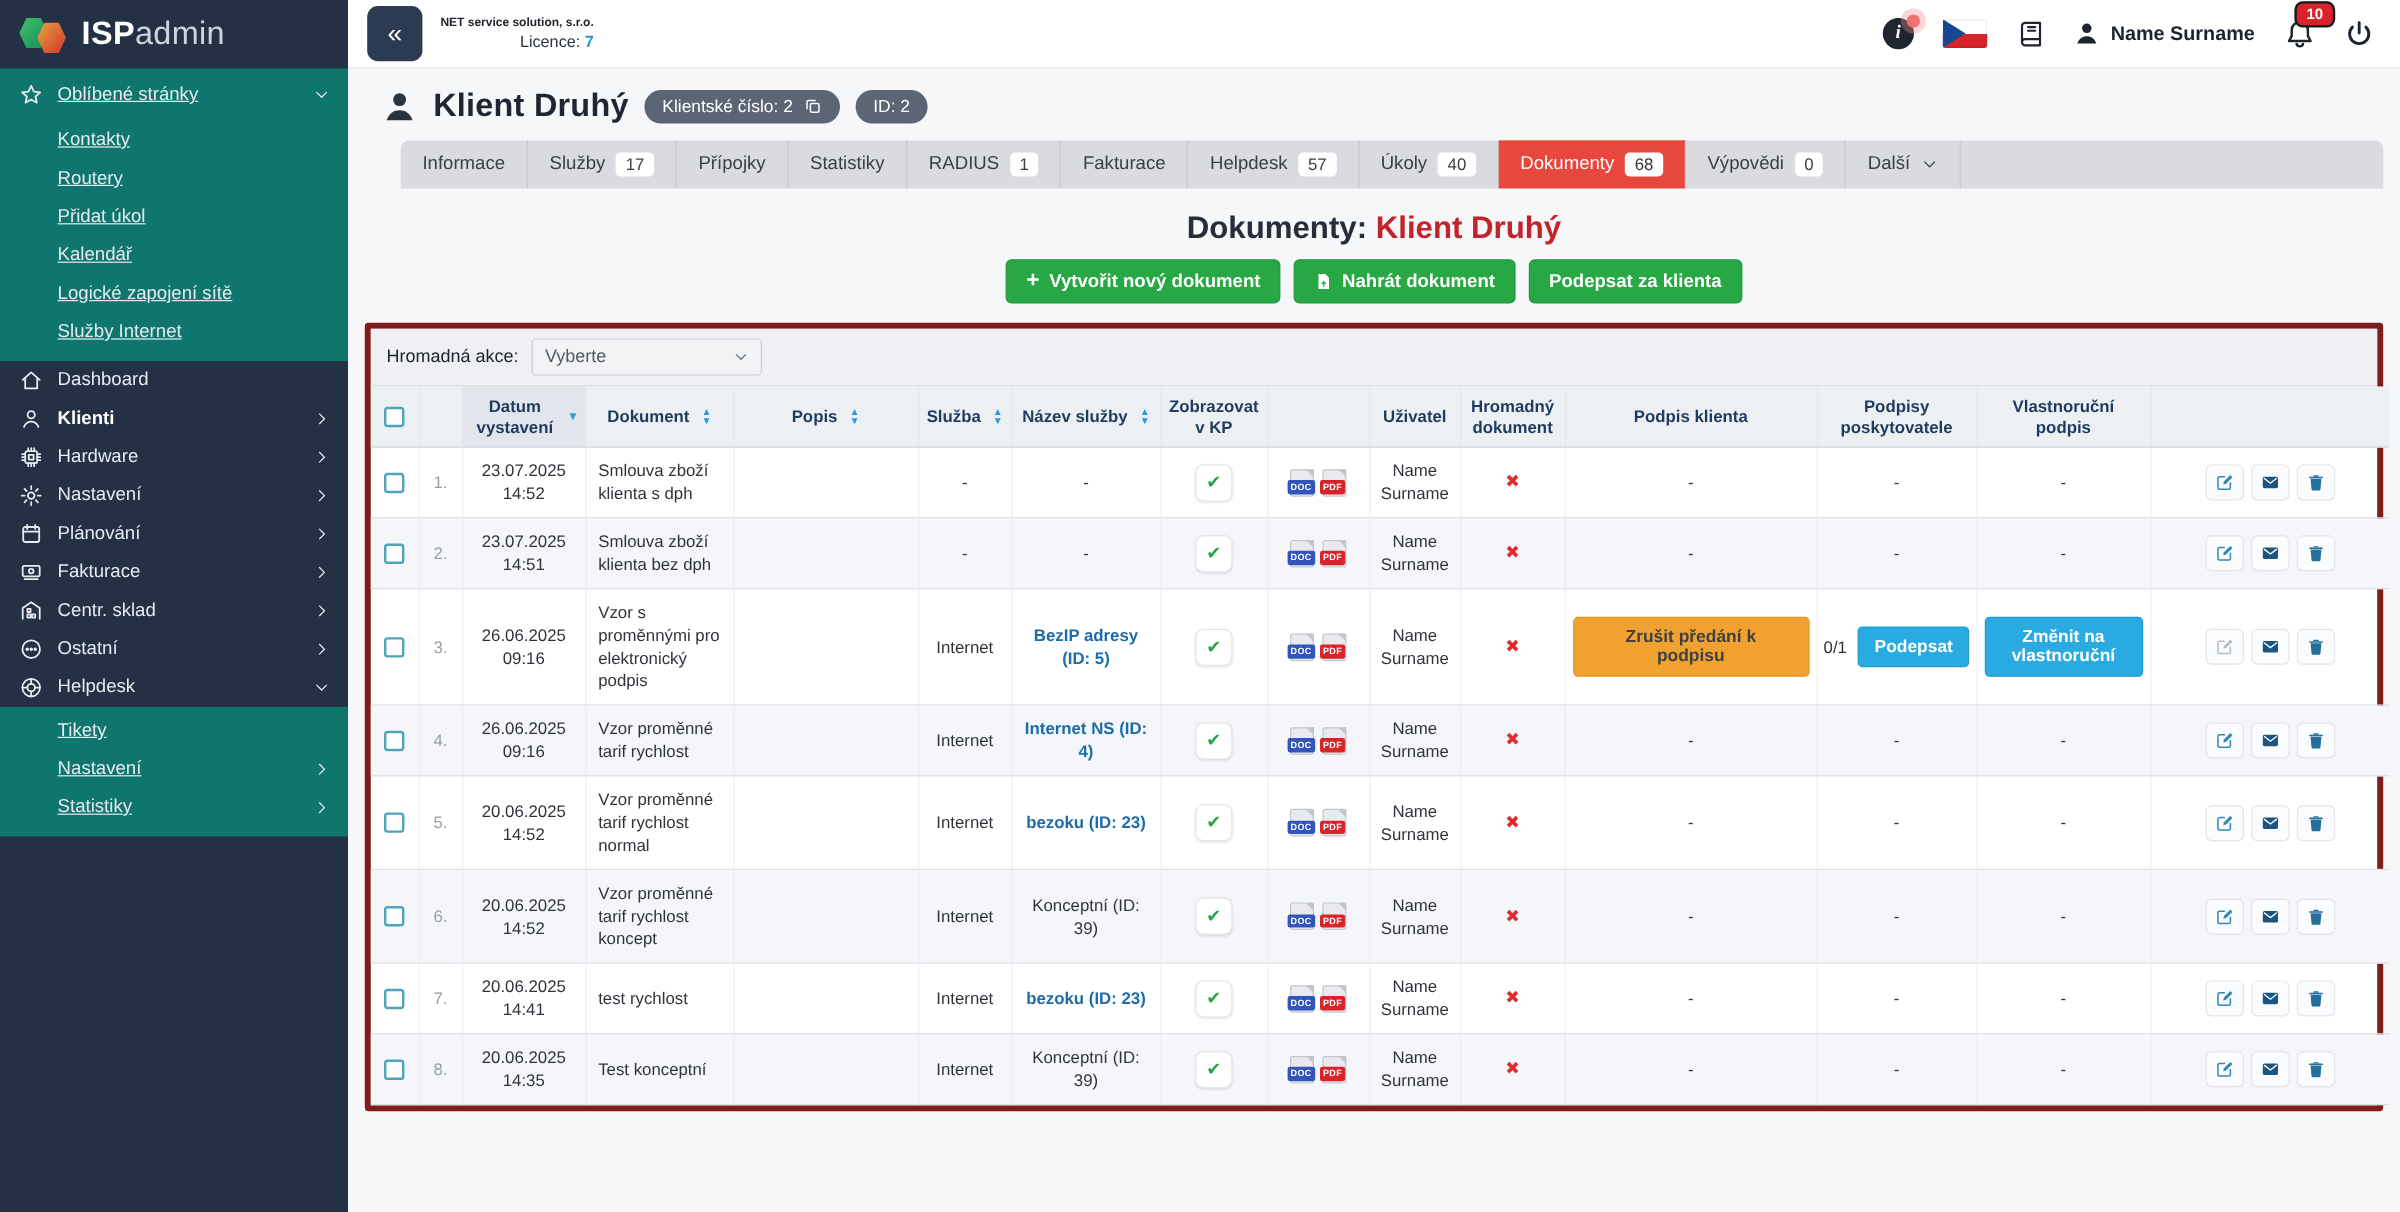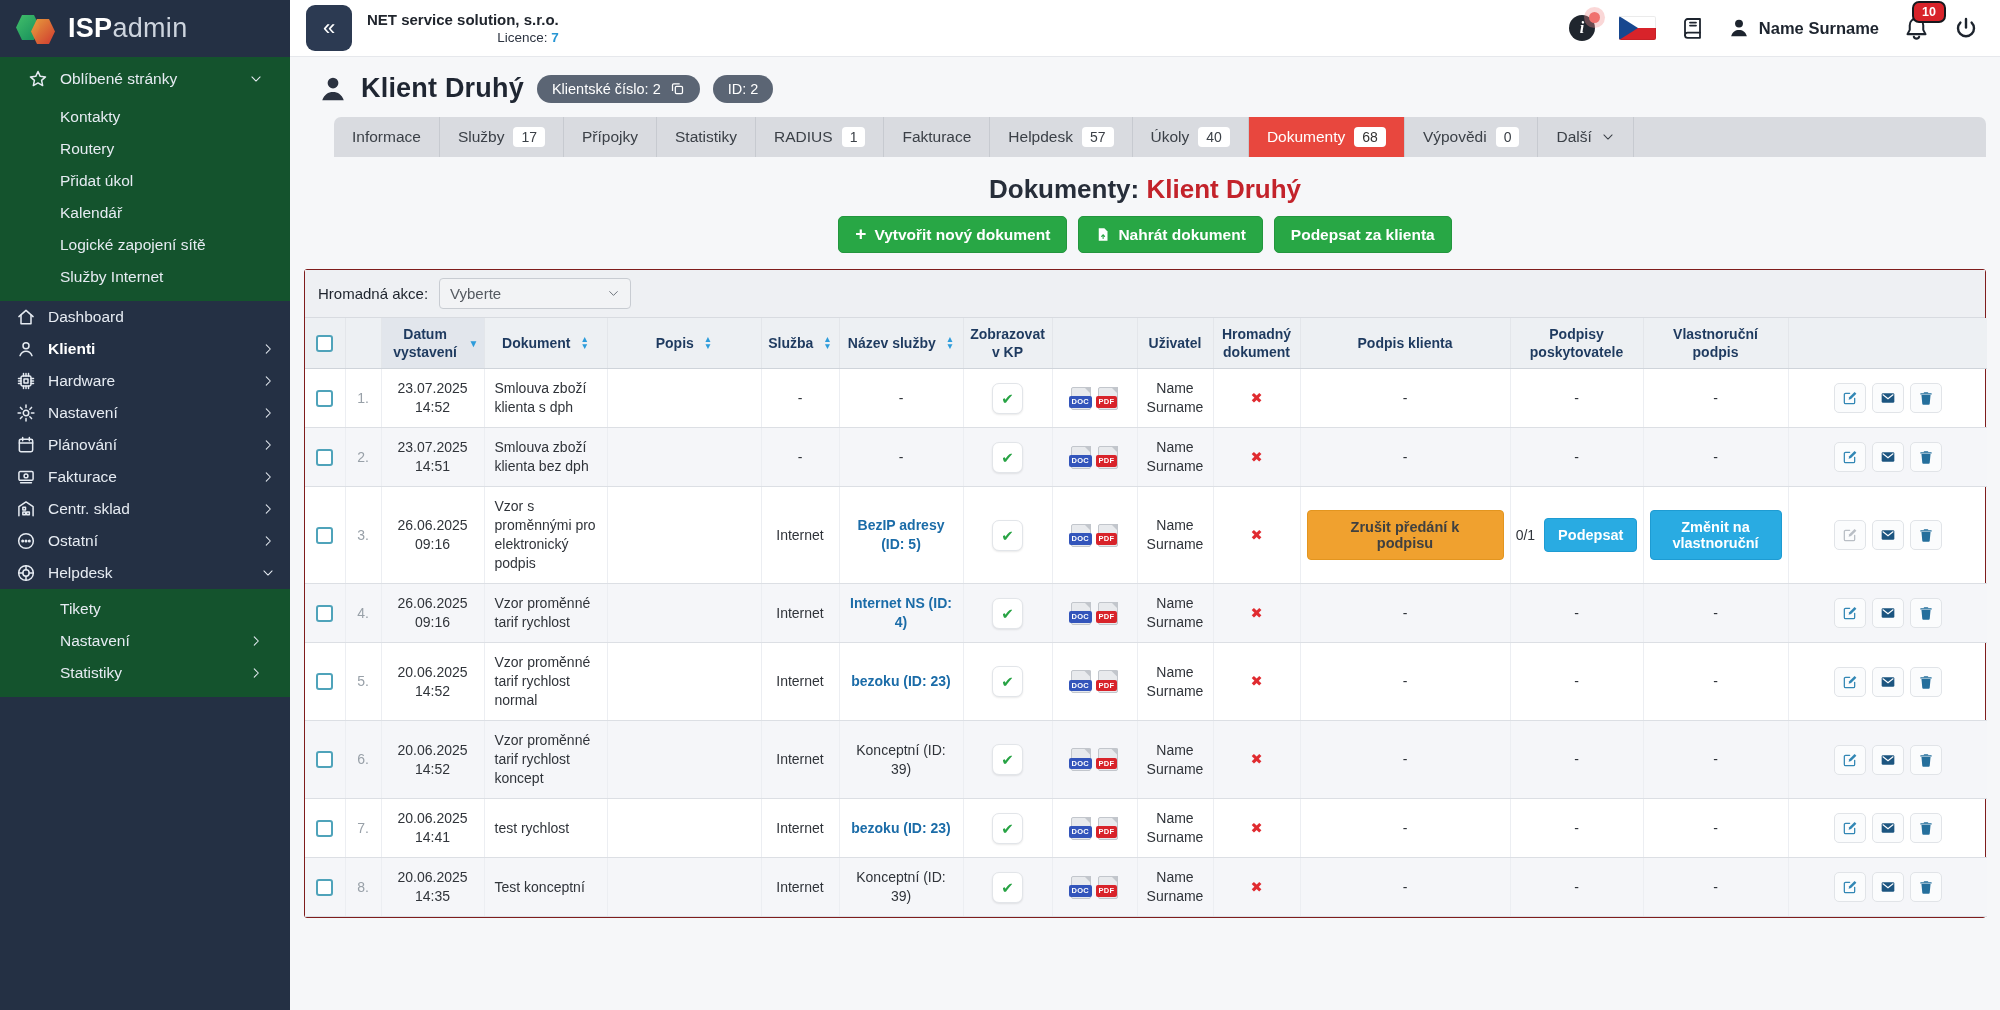--- a/index.html
+++ b/index.html
@@ -15,31 +15,31 @@
   .hex-g { left: 0; top: 3px; width: 24px; height: 28px; background: linear-gradient(135deg,#43c06a,#128a5a); }
   .hex-r { left: 15px; top: 7px; width: 24px; height: 28px; background: linear-gradient(135deg,#f2a63b,#d8352f); opacity: .95; }
   .logo-text { font-size: 27px; color: #cdd4de; font-weight: 300; letter-spacing: .3px; }
   .logo-text b { color: #ffffff; font-weight: 800; }
   .side-item { height: 32px; display: flex; align-items: center; padding: 0 14px; gap: 11px; font-size: 15.5px; cursor: pointer; }
   .side-item .s-icon { width: 23px; height: 23px; display: flex; align-items: center; justify-content: center; flex: none; }
   .side-item .s-icon svg { width: 20px; height: 20px; }
   .side-item .s-label { flex: 1; white-space: nowrap; }
   .side-item .s-chev { width: 15px; height: 15px; display: flex; align-items: center; }
   .side-item .s-chev svg { width: 14px; height: 14px; }
-  .fav-section, .sub-section { background: #14532d; padding: 4px 12px 8px; }
+  .fav-section, .sub-section { background: #0f766e; padding: 4px 0 8px; text-decoration: underline; }
   .fav-section { padding-top: 0; }
   .side-head { height: 44px; }
   .side-sub { padding-left: 48px; }
   .bold-label { font-weight: 700; color: #fff; }
 
   
   .main { flex: 1; display: flex; flex-direction: column; min-width: 0; }
   .topbar { height: 57px; background: #fff; border-bottom: 1px solid #e6e8ec; display: flex; align-items: center; gap: 15px; padding: 0 22px 0 16px; flex: none; }
   .collapse-btn { width: 46px; height: 46px; background: #2c3a52; border: none; border-radius: 9px; color: #fff; font-size: 22px; line-height: 1; cursor: pointer; display: flex; align-items: center; justify-content: center; }
-  .company-name { font-size: 15px; font-weight: 700; color: #20252d; }
+  .company-name { font-size: 10px; font-weight: 700; color: #20252d; }
   .licence { font-size: 13.5px; color: #2c3340; margin-top: 2px; text-align: right; }
   .licence a { color: #2796d4; font-weight: 700; text-decoration: none; cursor: pointer; }
   .top-icons { margin-left: auto; display: flex; align-items: center; gap: 24px; color: #1d242e; }
   .tico { display: flex; align-items: center; cursor: pointer; position: relative; }
   .tico svg { display: block; }
   .info-circle { width: 26px; height: 26px; border-radius: 50%; background: #20262e; color: #fff; font-weight: 800; font-size: 16px; display: flex; align-items: center; justify-content: center; font-family: "Liberation Serif", serif; font-style: italic; }
   .info-dot { position: absolute; top: -3px; right: -5px; width: 11px; height: 11px; border-radius: 50%; background: #f0716e; box-shadow: 0 0 0 5px rgba(242,140,140,.35); }
   .flag { width: 37px; height: 24px; border-radius: 2px; position: relative; overflow: hidden; background: linear-gradient(#fff 50%, #d8232a 50%); box-shadow: 0 0 0 1px rgba(0,0,0,.08) inset; }
   .flag:after { content: ""; position: absolute; left: 0; top: 0; border-top: 12px solid transparent; border-bottom: 12px solid transparent; border-left: 19px solid #17478f; }
   .user-block { display: flex; align-items: center; gap: 9px; }
@@ -61,21 +61,21 @@
   .tab .t-chev svg { width: 14px; height: 14px; display: block; }
 
   .page-title { text-align: center; font-size: 26px; font-weight: 800; color: #272e3a; margin: 17px 0 11px; }
   .page-title .red { color: #c3232b; }
   .btn-row { display: flex; justify-content: center; gap: 11px; margin-bottom: 16px; }
   .btn-green { background: #28a745; border: 1px solid #23963e; color: #fff; border-radius: 5px; height: 37px; padding: 0 16px; font-size: 15.5px; font-weight: 600; display: flex; align-items: center; gap: 8px; cursor: pointer; font-family: inherit; }
   .btn-green .plus { font-size: 19px; font-weight: 800; line-height: 1; margin-top: -2px; }
   .btn-green svg { display: block; }
 
   
-  .panel { border: 1px solid #7f1d1d; background: #fff; border-radius: 3px; }
+  .panel { border: 5px solid #7f1d1d; background: #fff; border-radius: 3px; }
   .bulk-bar { background: #eef0f3; border-bottom: 1px solid #d8dbe0; padding: 8px 13px; display: flex; align-items: center; gap: 11px; }
   .bulk-label { font-size: 15px; color: #1d232c; }
   .select { width: 192px; height: 31px; background: #f2f3f5; border: 1px solid #c8ccd2; border-radius: 4px; display: flex; align-items: center; justify-content: space-between; padding: 0 10px; font-size: 15px; color: #555a61; cursor: pointer; }
   .select svg { width: 13px; height: 13px; }
 
   table { width: 100%; border-collapse: collapse; table-layout: fixed; }
   th { background: #edf0f3; color: #1e3a5f; font-size: 14px; font-weight: 700; padding: 7px 5px; border-bottom: 1px solid #cfd4da; border-right: 1px solid #e3e6ea; text-align: center; vertical-align: middle; line-height: 1.3; }
   th:last-child, td:last-child { border-right: none; }
   th.sorted { background: #e2e6ec; }
   .th-flex { display: flex; align-items: center; justify-content: center; gap: 5px; }

